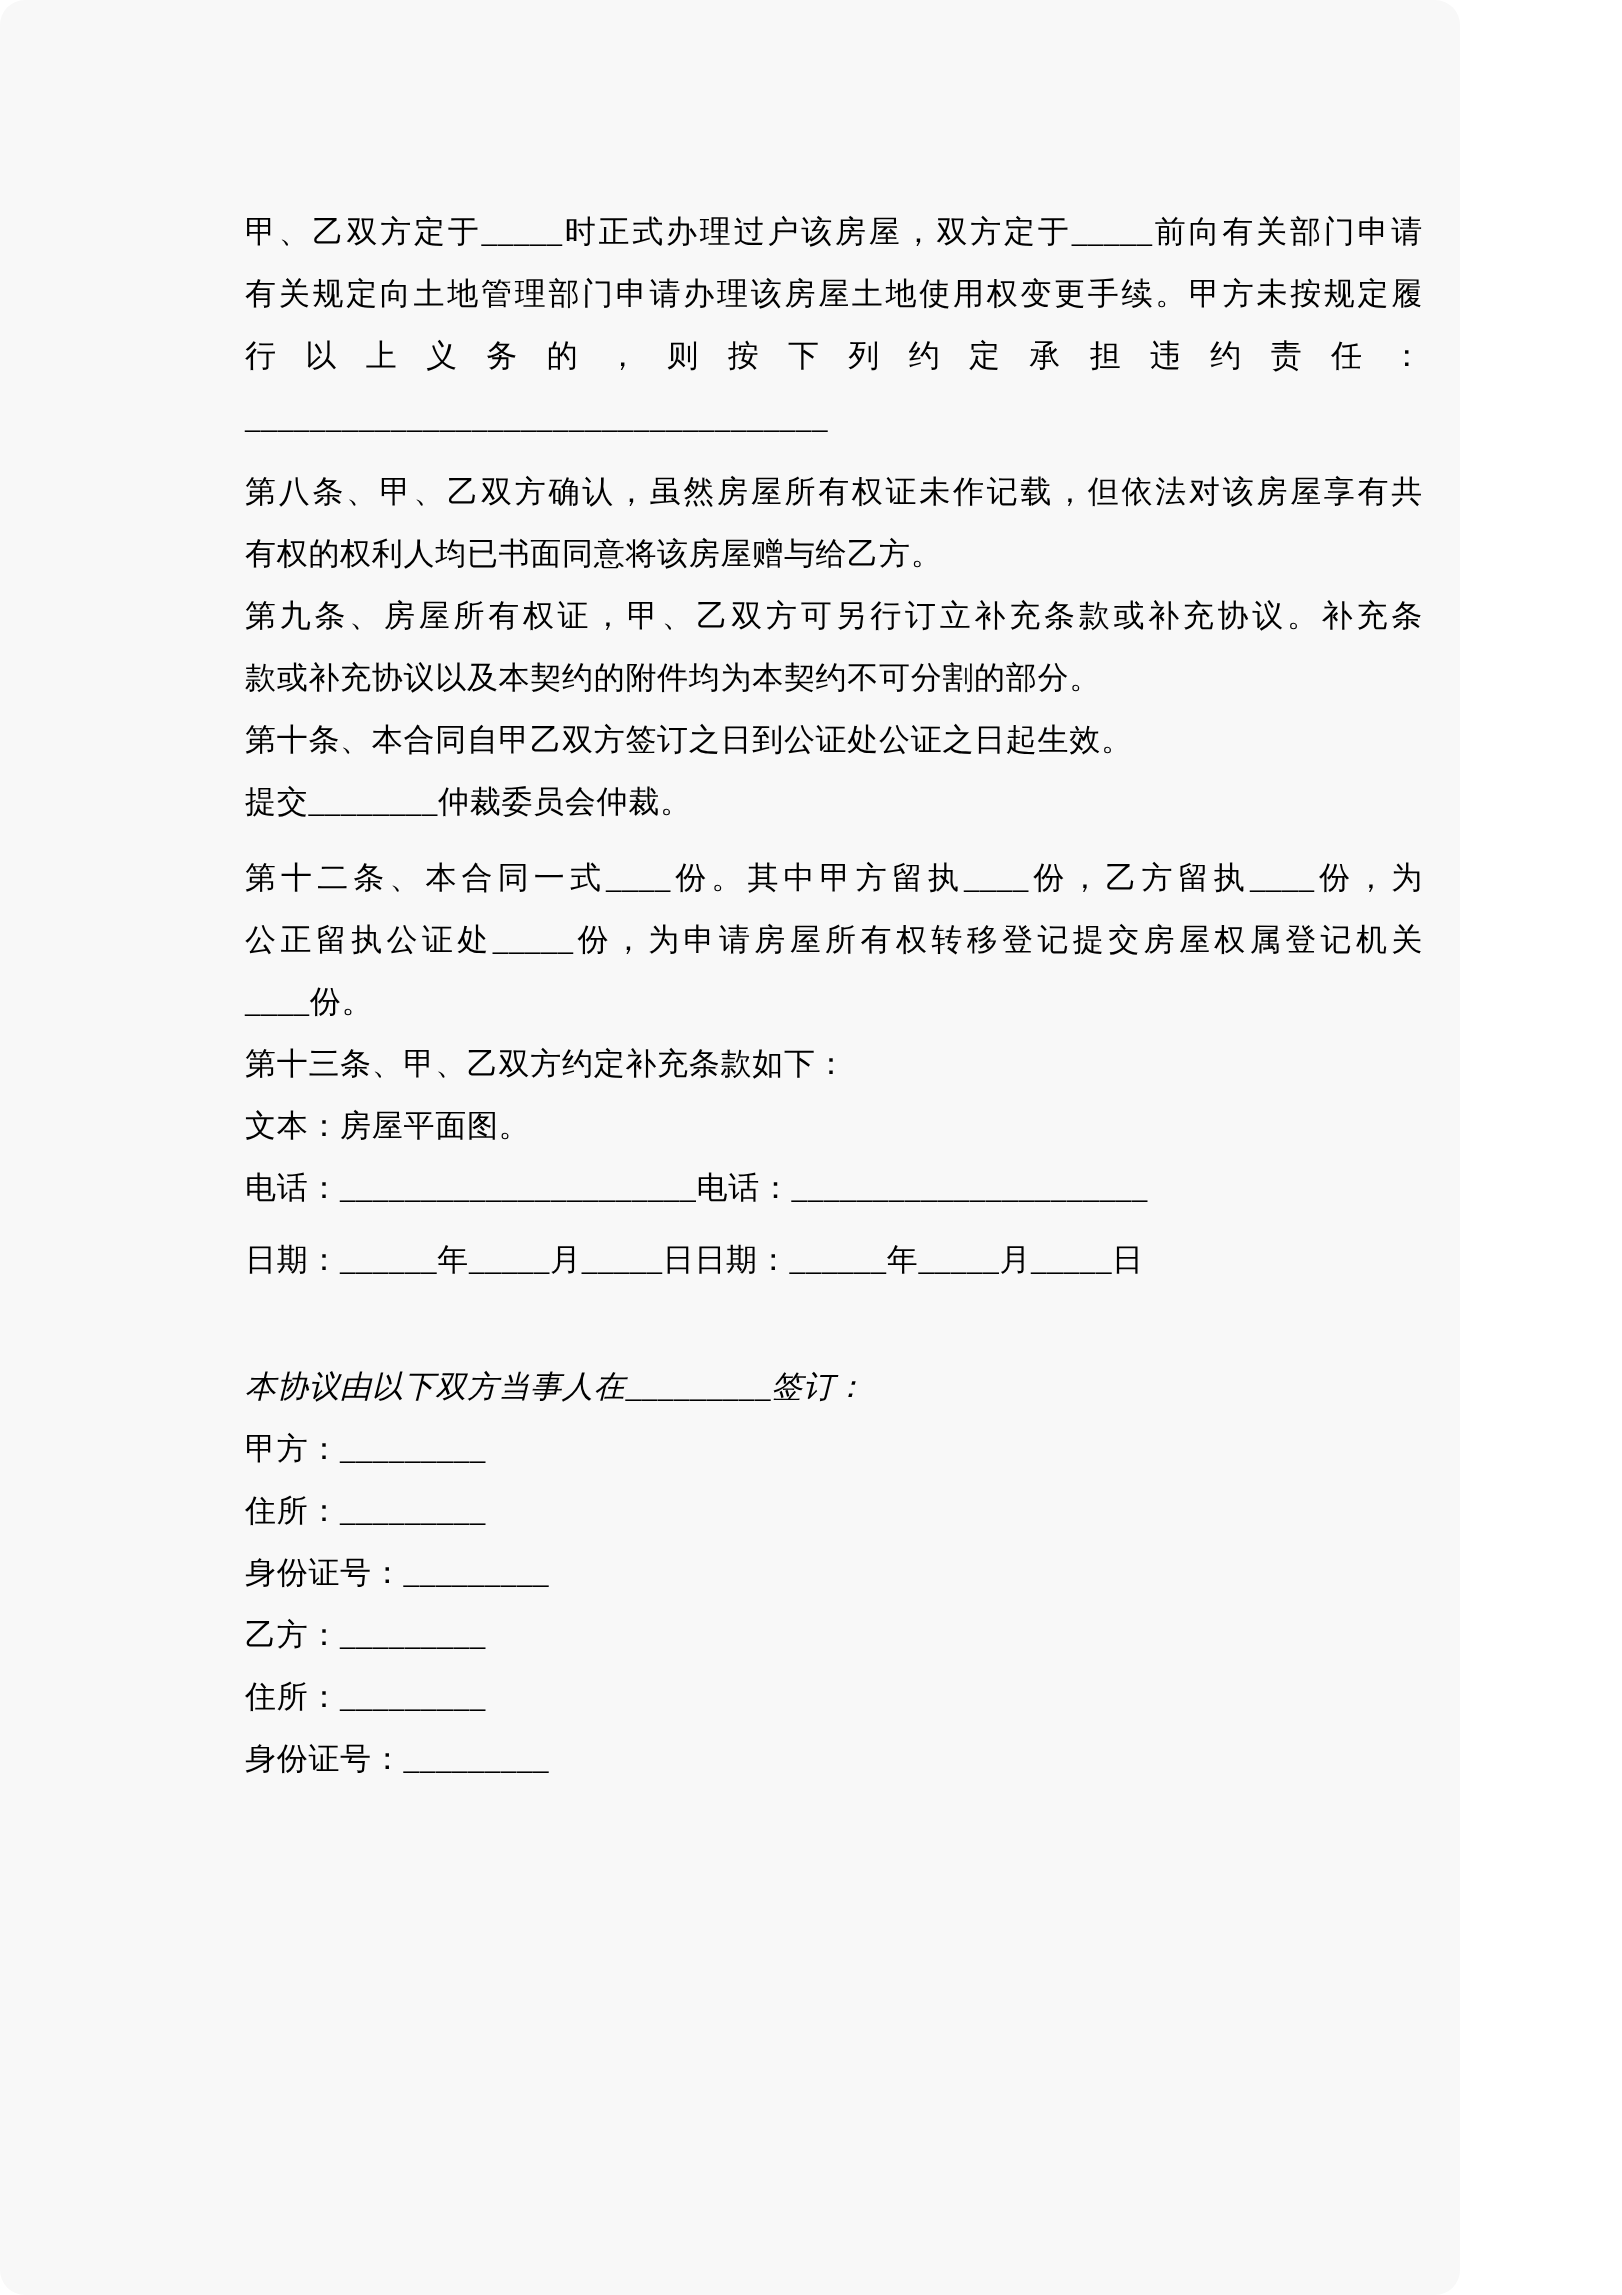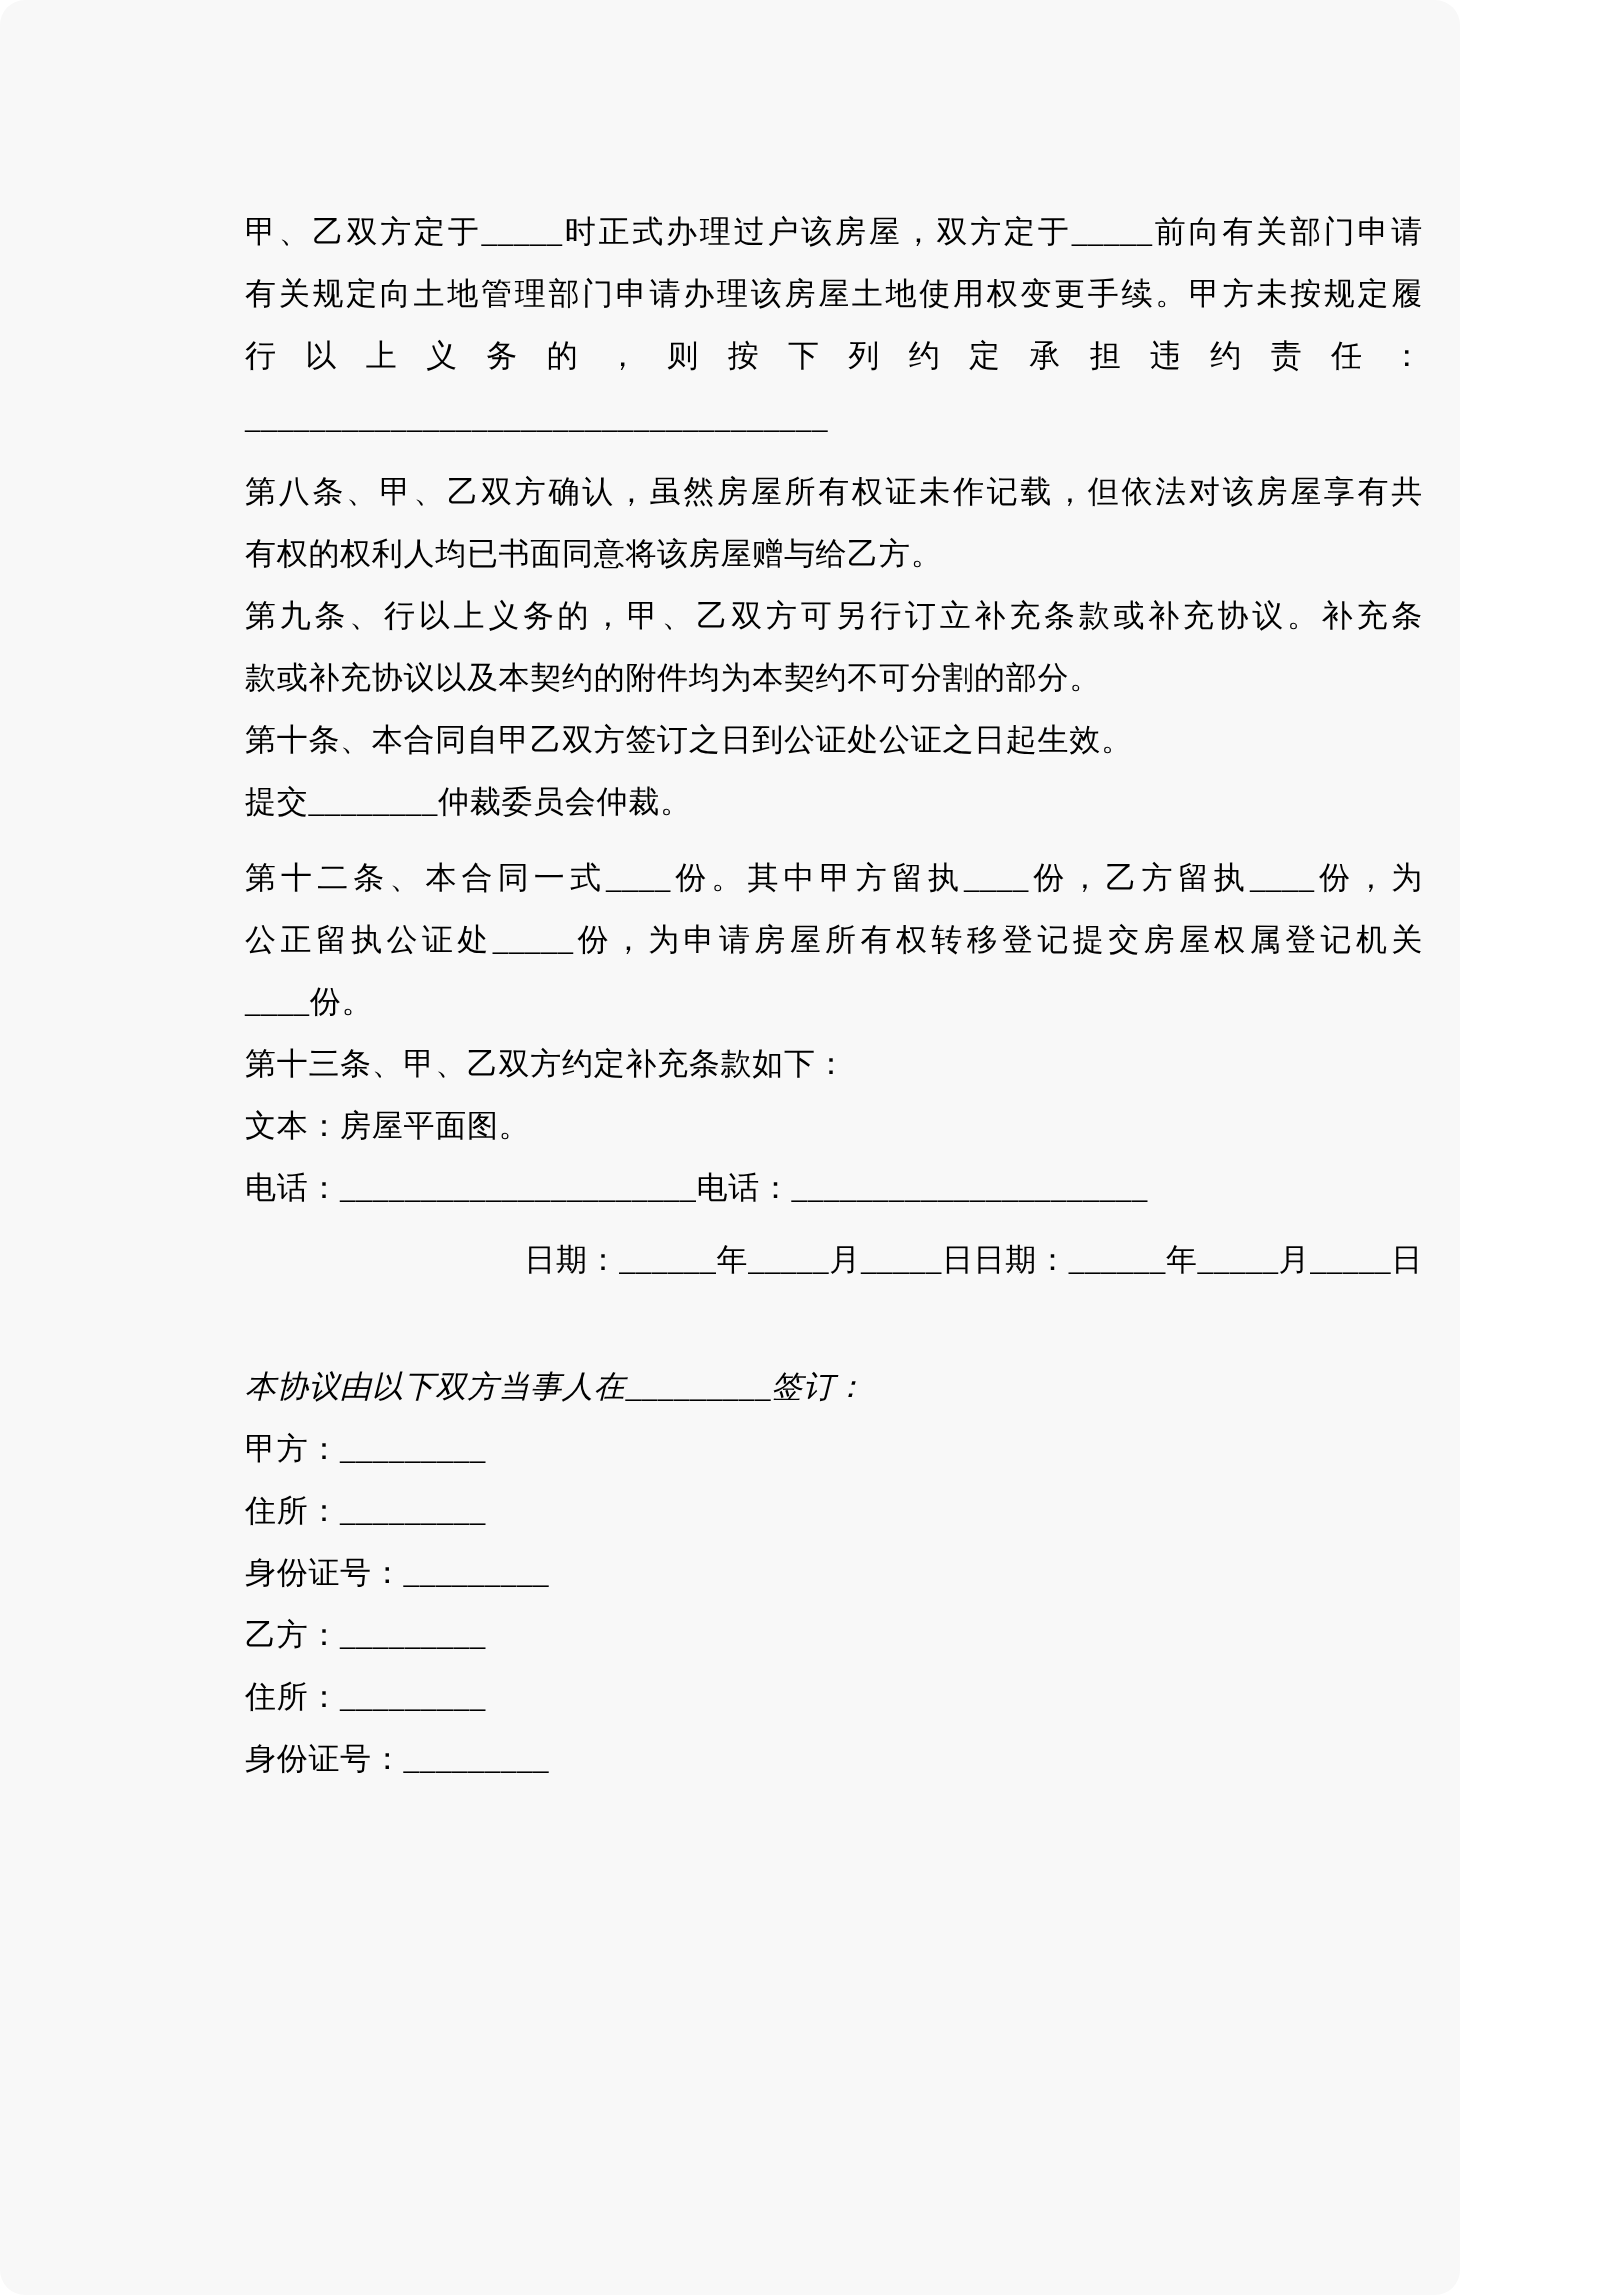--- a/index.html
+++ b/index.html
@@ -25,37 +25,37 @@
     height: 62px;
     white-space: nowrap;
     letter-spacing: 0.7px;
   }
   .just {
     text-align: justify;
     text-align-last: justify;
     white-space: normal;
   }
   .mt8   { margin-top: 5.2px; }
-  .mt15  { margin-top: 9.8px; text-align: right; }
+  .mt15  { margin-top: 9.8px; }
   .mt18  { margin-top: 11.8px; }
   .mt22  { margin-top: 14.4px; }
   .mt100 { margin-top: 65px; font-style: italic; }
 </style>
 </head>
 <body>
 
 <div class="page">
   <div class="content">
     <div class="ln just">甲、乙双方定于_____时正式办理过户该房屋，双方定于_____前向有关部门申请</div>
     <div class="ln just">有关规定向土地管理部门申请办理该房屋土地使用权变更手续。甲方未按规定履</div>
     <div class="ln just">行以上义务的，则按下列约定承担违约责任：</div>
     <div class="ln">____________________________________</div>
     <div class="ln just mt18">第八条、甲、乙双方确认，虽然房屋所有权证未作记载，但依法对该房屋享有共</div>
     <div class="ln">有权的权利人均已书面同意将该房屋赠与给乙方。</div>
-    <div class="ln just">第九条、行以上义务的，甲、乙双方可另行订立补充条款或补充协议。补充条</div>
+    <div class="ln just">第九条、房屋所有权证，甲、乙双方可另行订立补充条款或补充协议。补充条</div>
     <div class="ln">款或补充协议以及本契约的附件均为本契约不可分割的部分。</div>
     <div class="ln">第十条、本合同自甲乙双方签订之日到公证处公证之日起生效。</div>
     <div class="ln">提交________仲裁委员会仲裁。</div>
     <div class="ln just mt22">第十二条、本合同一式____份。其中甲方留执____份，乙方留执____份，为</div>
     <div class="ln just">公正留执公证处_____份，为申请房屋所有权转移登记提交房屋权属登记机关</div>
     <div class="ln">____份。</div>
     <div class="ln">第十三条、甲、乙双方约定补充条款如下：</div>
     <div class="ln">文本：房屋平面图。</div>
     <div class="ln">电话：______________________电话：______________________</div>
     <div class="ln mt15">日期：______年_____月_____日日期：______年_____月_____日</div>

